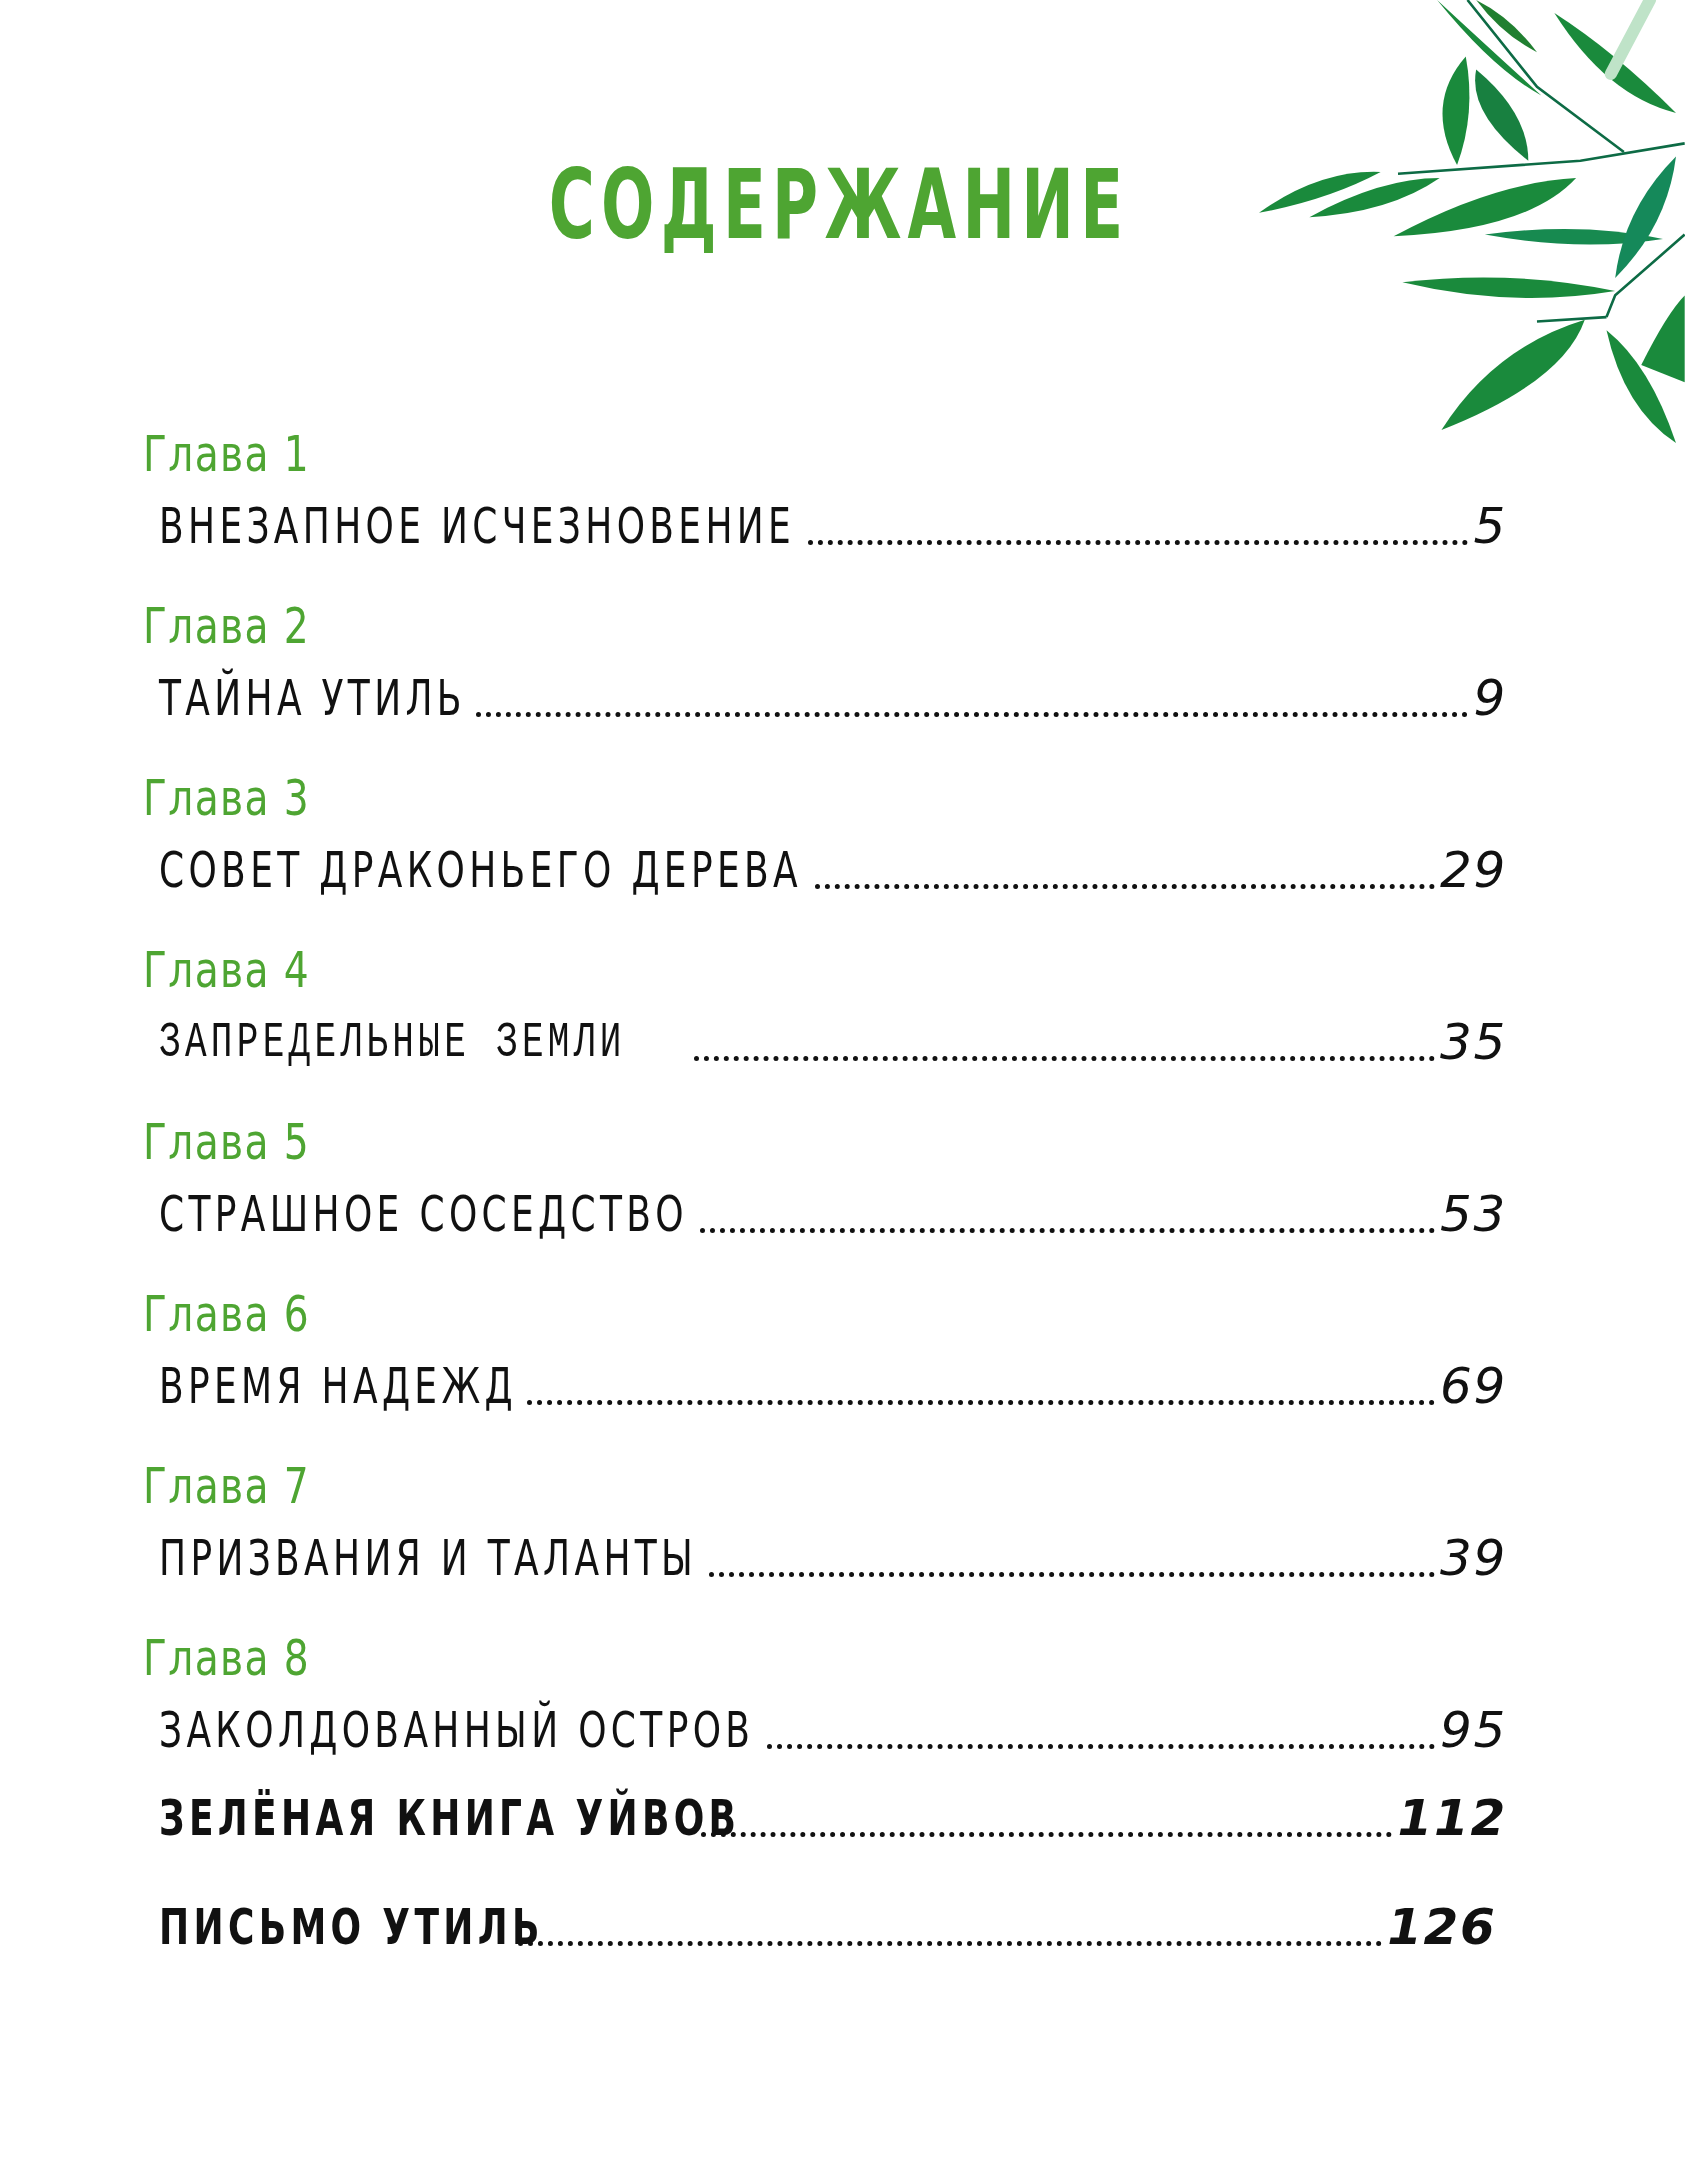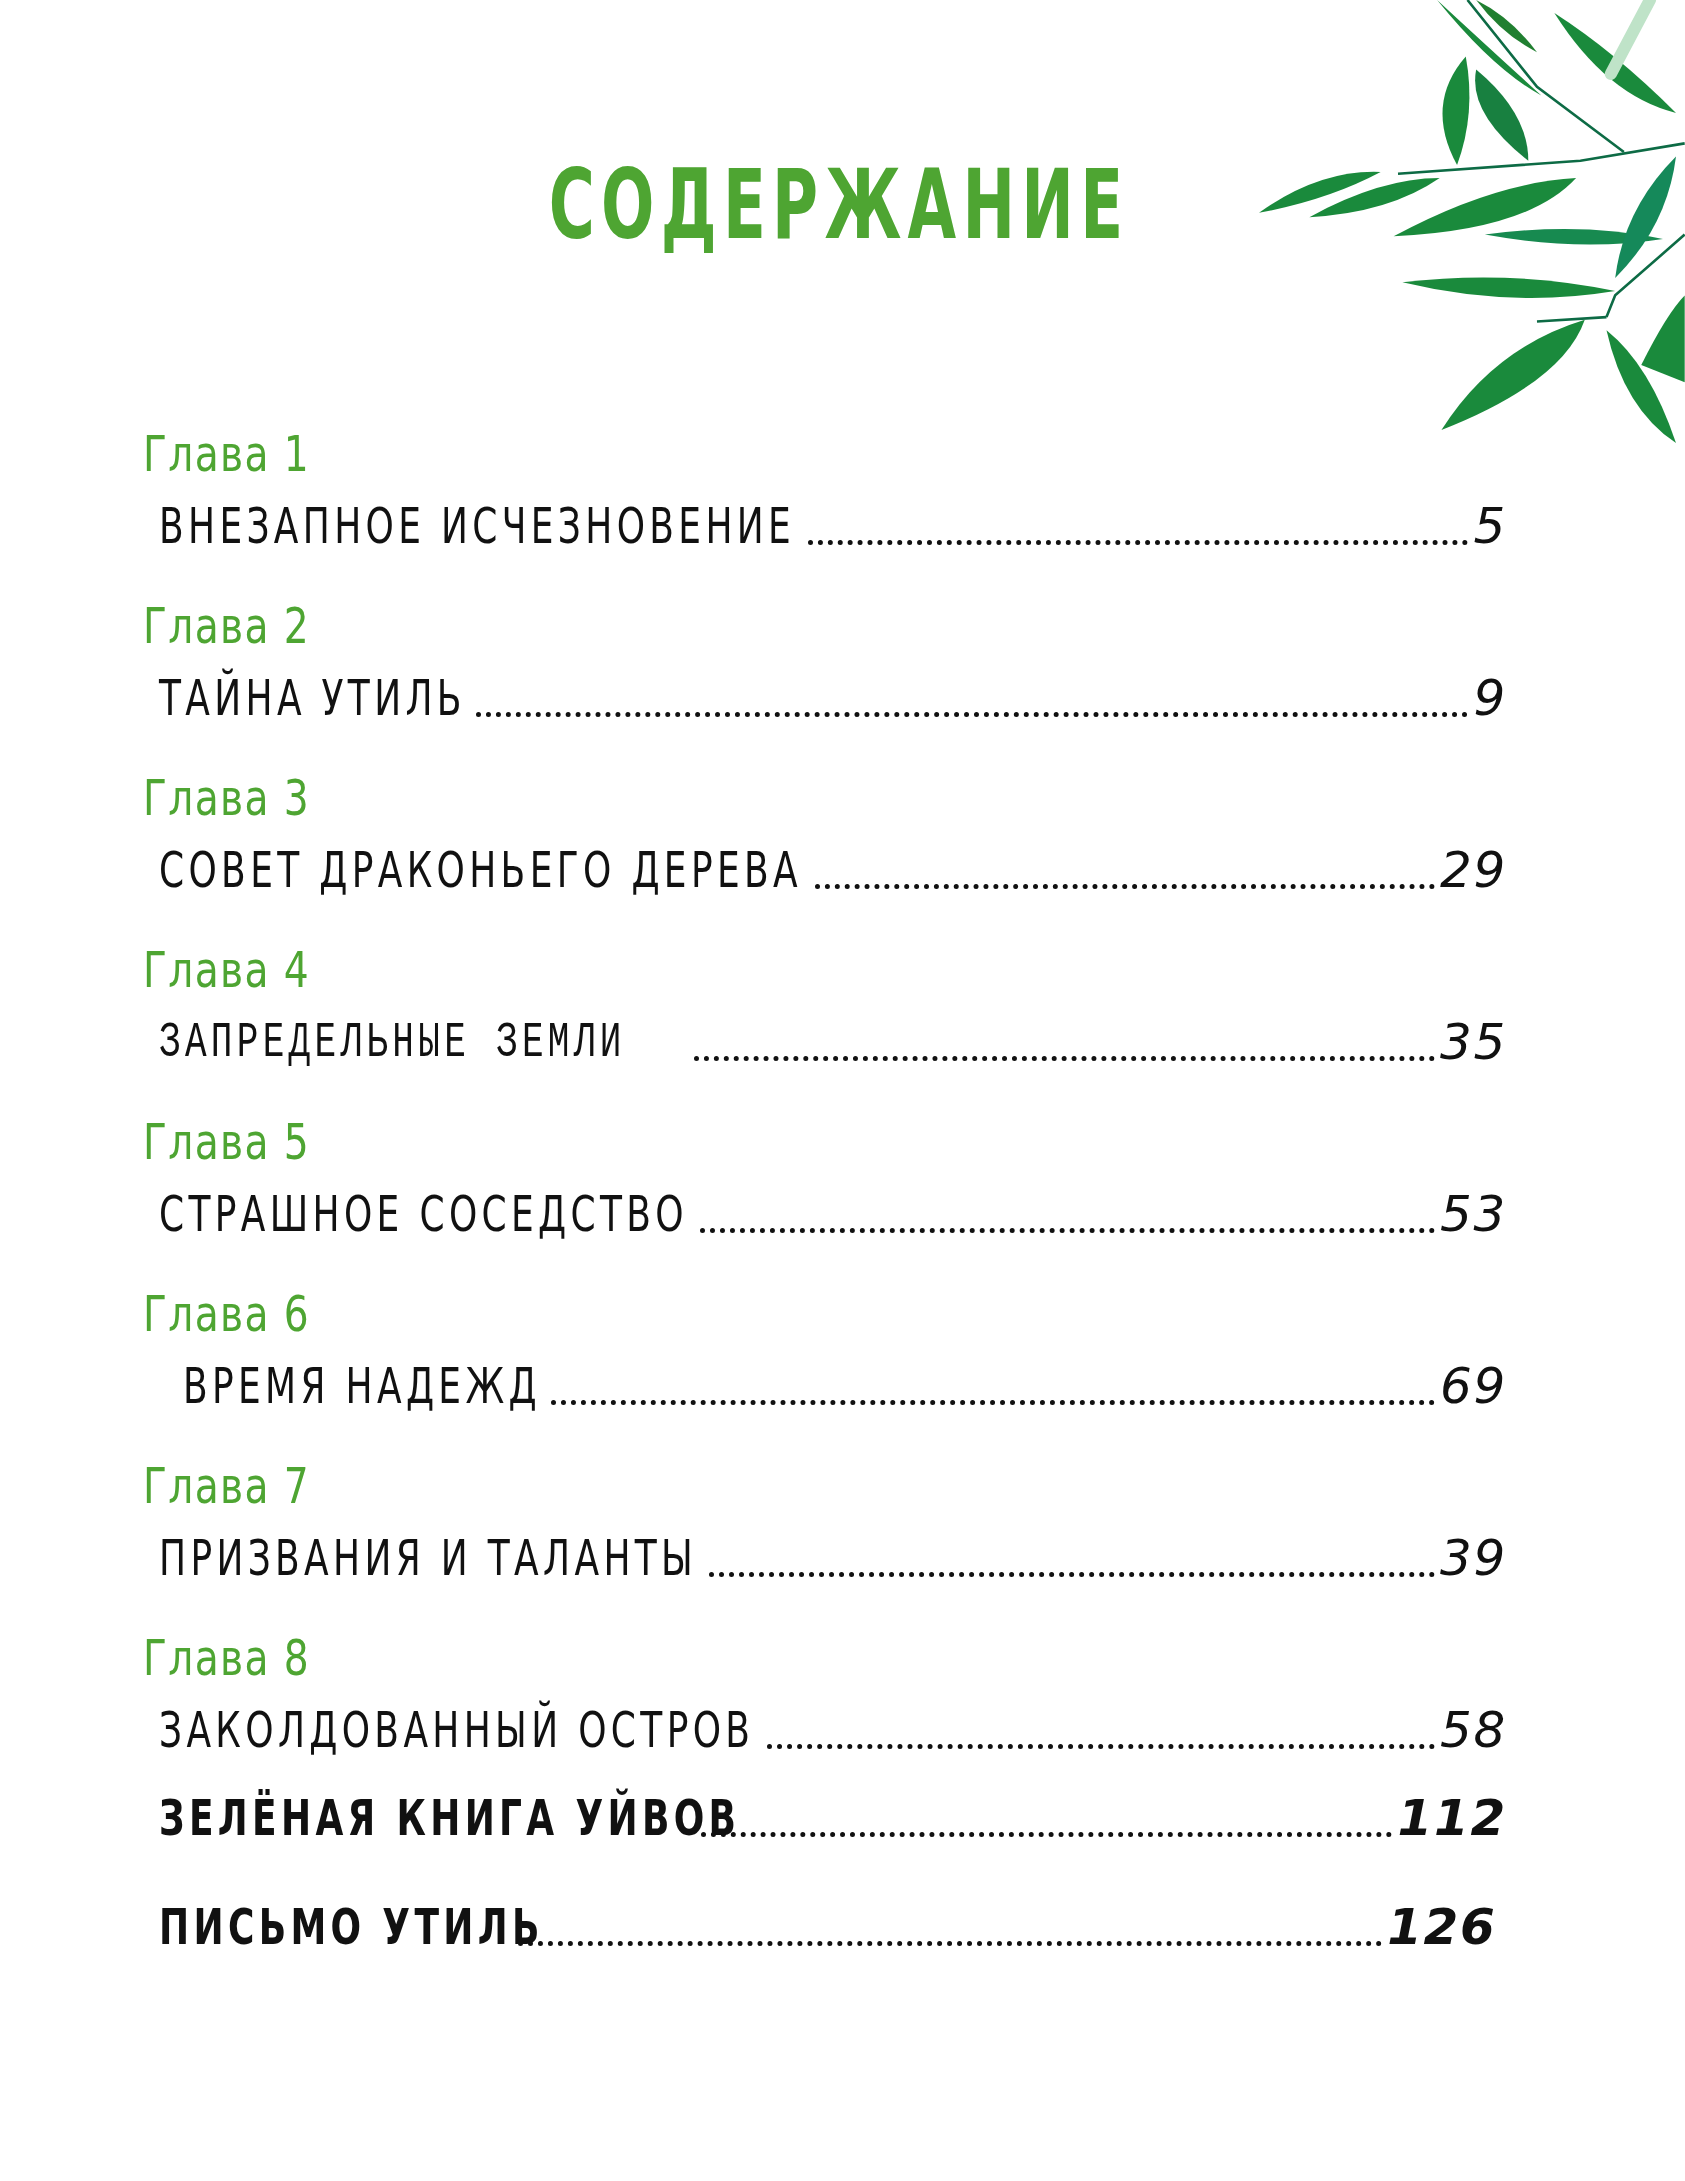--- a/index.html
+++ b/index.html
@@ -85,39 +85,39 @@
     <div class="chapter-label">Глава 5</div>
     <div class="line">
         <span class="name-wrap" style="width: 534px;"><span class="name">СТРАШНОЕ СОСЕДСТВО</span></span>
         <span class="leader"></span>
         <span class="page">53</span>
       </div>
   </div>
   <div class="entry">
     <div class="chapter-label">Глава 6</div>
     <div class="line">
-        <span class="name-wrap" style="width: 361px; margin-left: 24px;"><span class="name">ВРЕМЯ НАДЕЖД</span></span>
+        <span class="name-wrap" style="width: 361px;"><span class="name">ВРЕМЯ НАДЕЖД</span></span>
         <span class="leader"></span>
         <span class="page">69</span>
       </div>
   </div>
   <div class="entry">
     <div class="chapter-label">Глава 7</div>
     <div class="line">
         <span class="name-wrap" style="width: 543px;"><span class="name">ПРИЗВАНИЯ И ТАЛАНТЫ</span></span>
         <span class="leader"></span>
         <span class="page">39</span>
       </div>
   </div>
   <div class="entry">
     <div class="chapter-label">Глава 8</div>
     <div class="line">
         <span class="name-wrap" style="width: 601px;"><span class="name">ЗАКОЛДОВАННЫЙ ОСТРОВ</span></span>
         <span class="leader"></span>
-        <span class="page">58</span>
+        <span class="page">95</span>
       </div>
   </div>
   <div class="entry extra" style="height:109px;margin-top:-15.6px">
     <div class="line">
         <span class="name-wrap" style="width: 535px;"><span class="name">ЗЕЛЁНАЯ КНИГА УЙВОВ</span></span>
         <span class="leader"></span>
         <span class="page">112</span>
       </div>
   </div>
   <div class="entry extra" style="height:109px">

